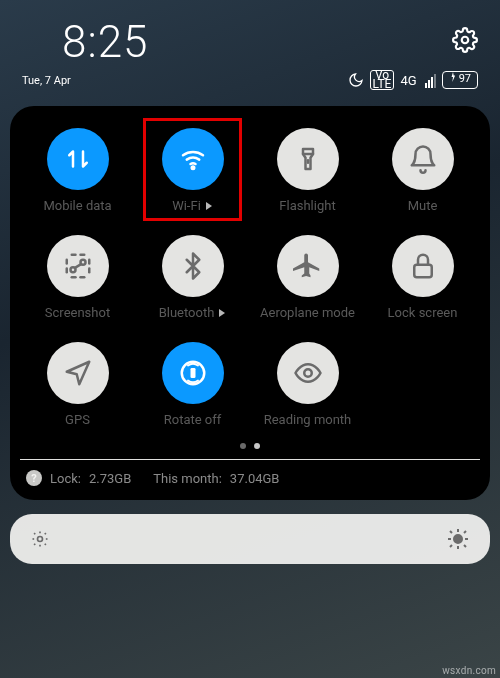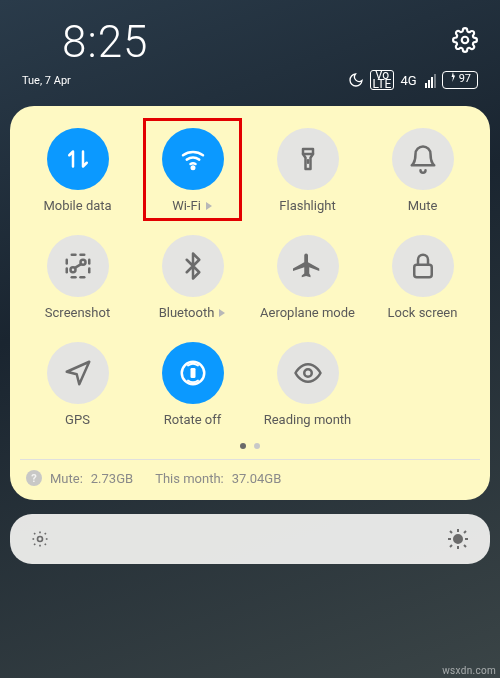--- a/index.html
+++ b/index.html
@@ -45,21 +45,21 @@
     border-radius: 4px;
     padding: 0 6px;
     font-size: 11px;
     display: inline-flex;
     gap: 2px;
     height: 18px;
   }
 
   .panel {
     margin: 10px 10px 0 10px;
-    background: #fef9c3;
+    background: #000000;
     border-radius: 24px;
     padding: 22px 10px 10px 10px;
   }
   .grid {
     display: grid;
     grid-template-columns: repeat(4, 1fr);
     row-gap: 22px;
   }
   .tile {
     display: flex;
@@ -319,21 +319,21 @@
       </div>
     </div>
 
   <div class="pager">
     <div class="pager-dot active"></div>
     <div class="pager-dot"></div>
   </div>
 
   <div class="data-usage">
     <span class="info-icon">?</span>
-    <span>Mute:</span>
+    <span>Lock:</span>
     <span style="margin-right:14px;">2.73GB</span>
     <span>This month:</span>
     <span>37.04GB</span>
   </div>
 </div>
 
 <div class="brightness-bar">
   <svg width="20" height="20" viewBox="0 0 24 24" fill="none" stroke="currentColor" stroke-width="2">
     <circle cx="12" cy="12" r="3"></circle>
     <line x1="12" y1="3" x2="12" y2="5"></line>

